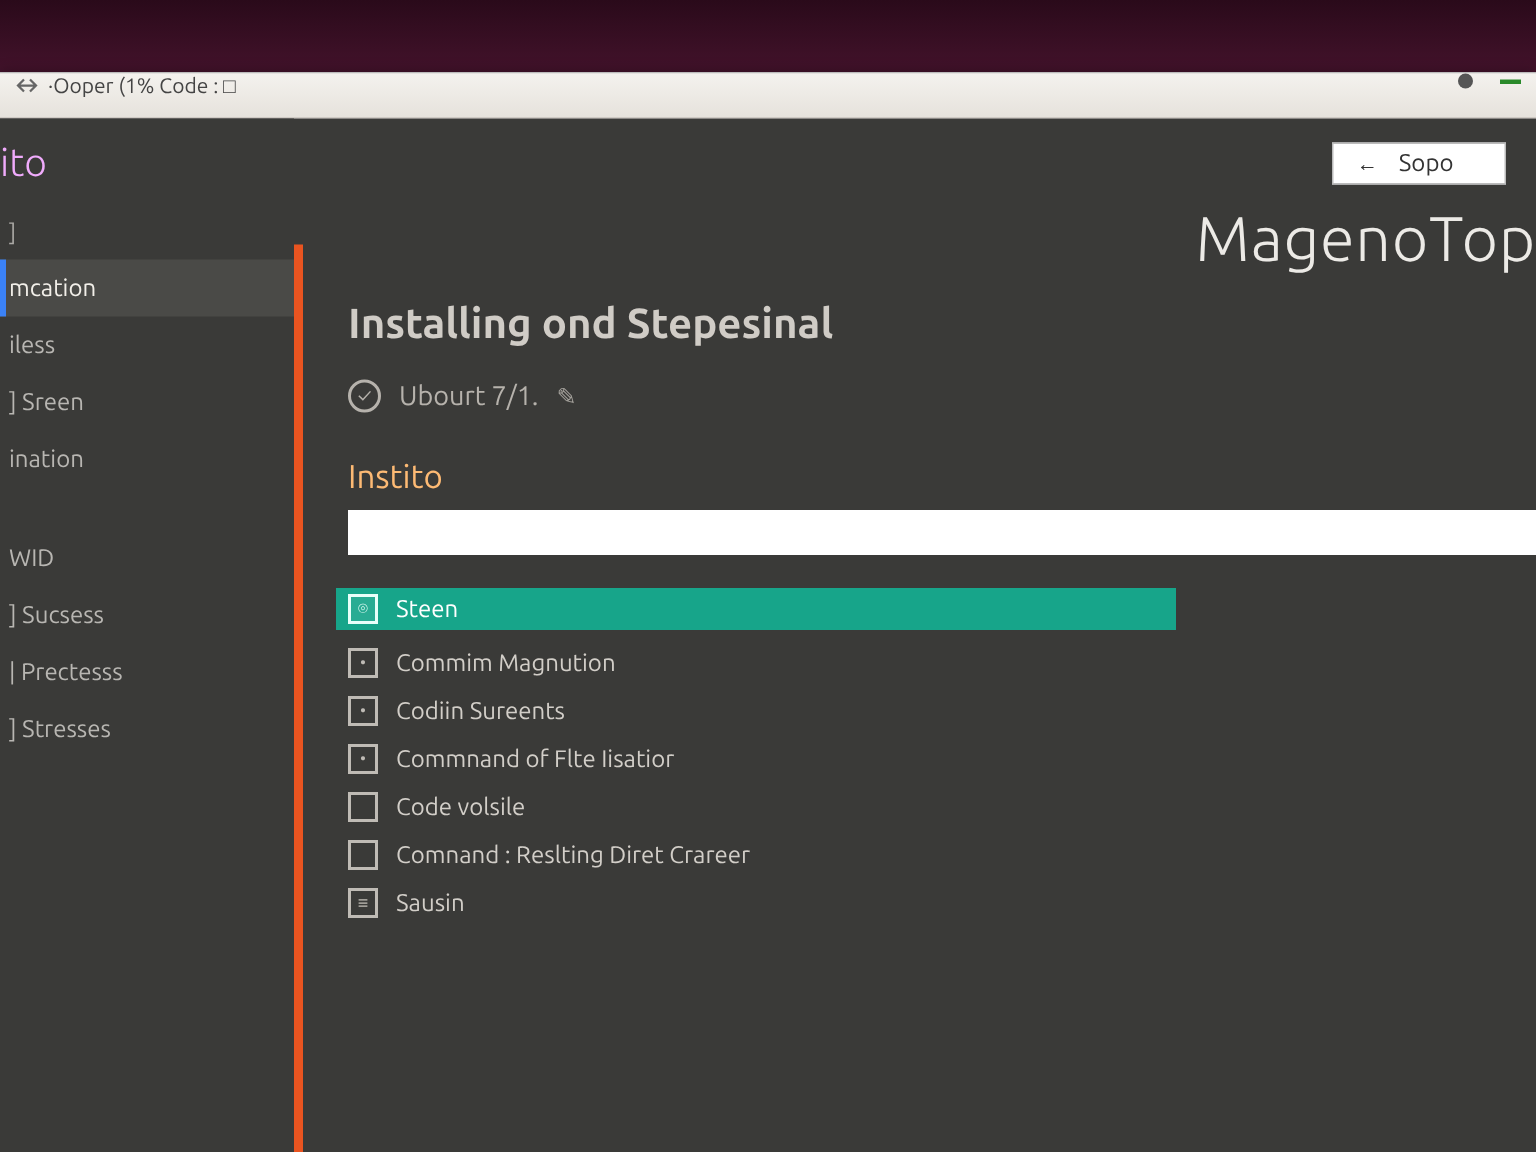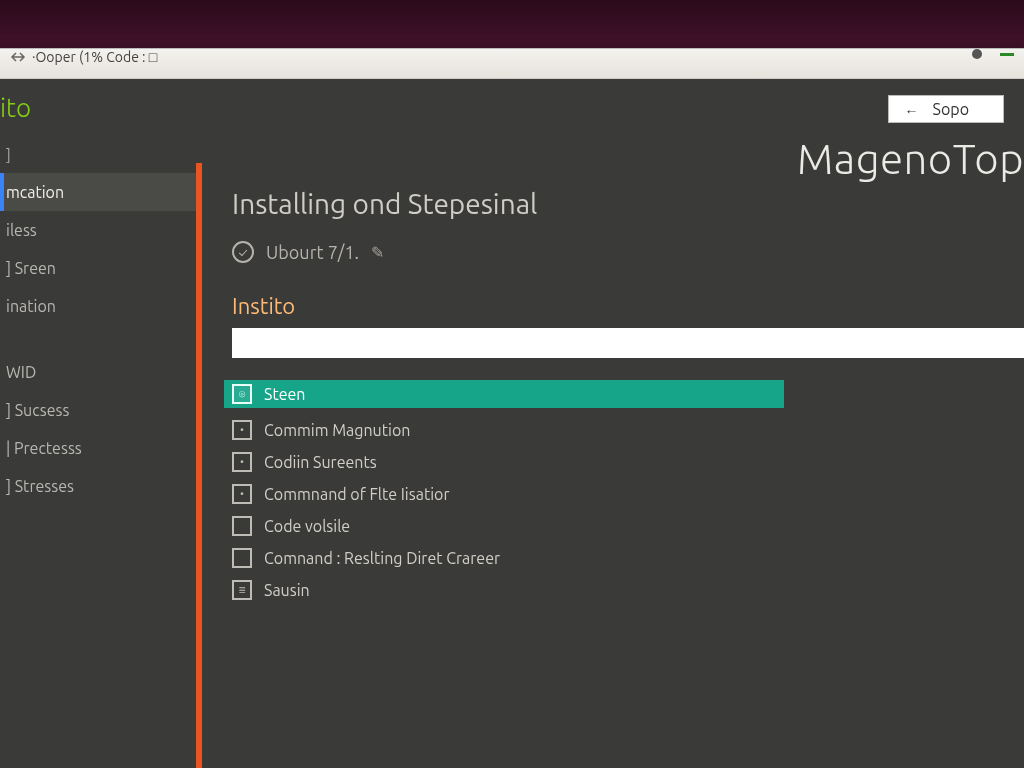--- a/index.html
+++ b/index.html
@@ -46,21 +46,21 @@
   color: #d8d6d2;
 }
 .sidebar {
   width: 196px;
   background: #3a3a38;
   display: flex; flex-direction: column;
   font-size: 16px;
 }
 .sidebar .brand {
   padding: 14px 0 14px 0;
-  font-size: 26px; font-weight: 300; color: #84cc16;
+  font-size: 26px; font-weight: 300; color: #f0abfc;
 }
 .side-items { display:flex; flex-direction:column; }
 .side-item {
   padding: 10px 4px 10px 2px;
   color: #b8b6b2;
   border-left: 4px solid transparent;
   white-space: nowrap;
   cursor: pointer;
 }
 .side-item.small { font-size: 15px; opacity:.9; }
@@ -90,22 +90,22 @@
 .pill-top::before{
   content:"←"; font-size:14px; color:#333; margin-right:4px;
 }
 h1.page-title {
   margin-top: 48px;
   font-size: 42px; font-weight: 300; color: #eceae6;
   letter-spacing: .5px;
   text-align: right;
 }
 h2.page-sub {
-  margin-top: 6px;
-  font-size: 28px; font-weight: 400; color: #d0ccc6;
+  margin-top: 18px;
+  font-size: 28px; font-weight: 700; color: #d0ccc6;
 }
 .metarow {
   margin-top: 22px; display:flex; align-items:center; gap:12px;
   color:#b6b2ac; font-size:18px;
 }
 .check-badge {
   width:22px; height:22px; border:2px solid #b6b2ac; border-radius:50%;
   display:inline-flex; align-items:center; justify-content:center;
   font-size:13px;
 }

